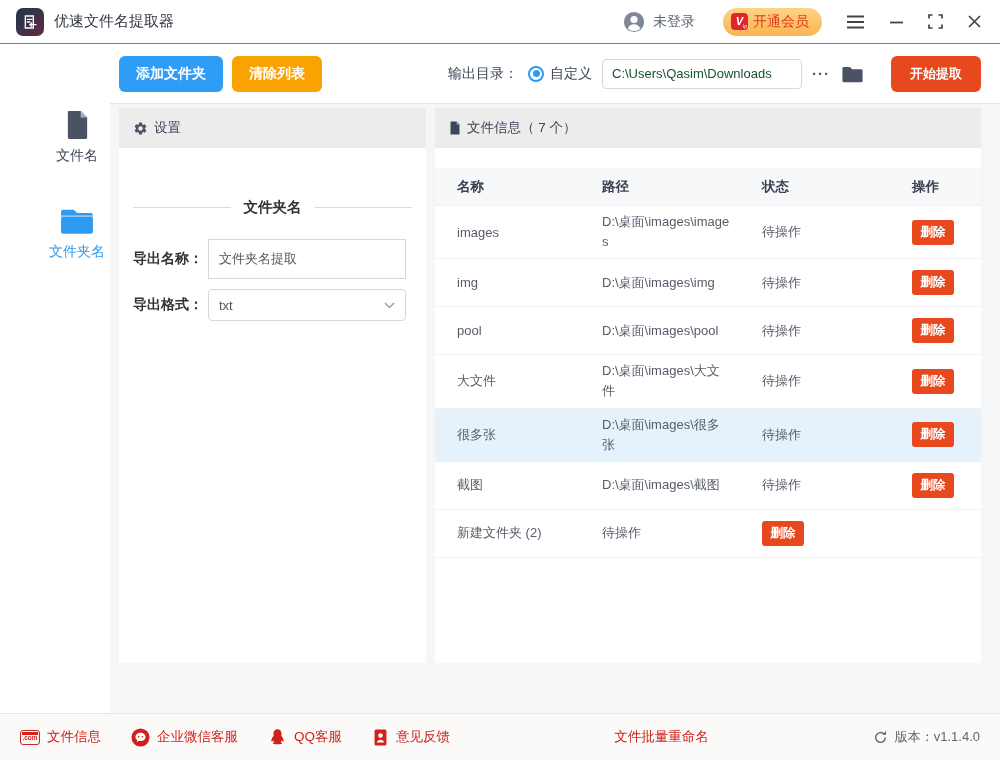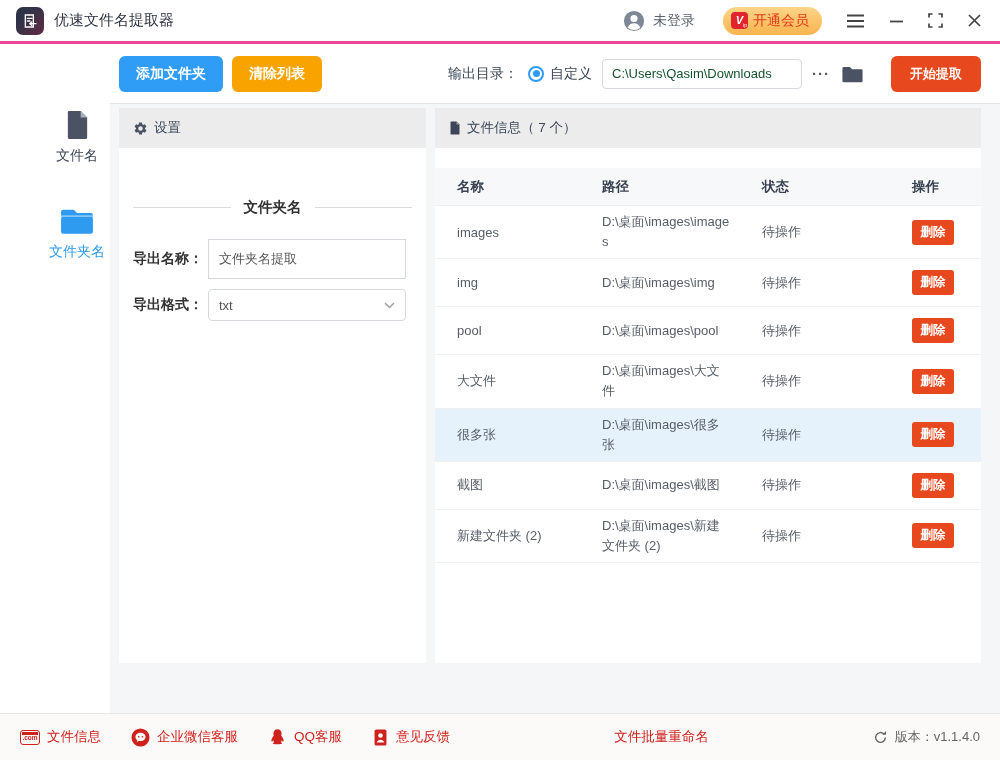--- a/index.html
+++ b/index.html
@@ -5,21 +5,21 @@
   * { box-sizing: border-box; margin: 0; padding: 0; }
   html,body { width:1000px; height:760px; }
   body {
     font-family: "Liberation Sans", "DejaVu Sans", sans-serif;
     background:#fff; color:#3c4658; overflow:hidden;
   }
   .window { width:1000px; height:760px; display:flex; flex-direction:column; }
 
   
   .titlebar {
-    height:44px; flex:0 0 44px; background:#fff; border-bottom:3px solid #ec4899;
+    height:44px; flex:0 0 44px; background:#fff; border-bottom:1px solid #ec4899;
     display:flex; align-items:center; padding:0 18px 0 16px;
   }
   .logo {
     width:28px; height:28px; border-radius:7px; margin-right:10px;
     background:linear-gradient(135deg,#2e3448 30%,#632a42 100%);
     display:flex; align-items:center; justify-content:center;
   }
   .app-title { font-size:15px; color:#2f3542; }
   .titlebar-right { margin-left:auto; display:flex; align-items:center; }
   .login { display:flex; align-items:center; gap:8px; font-size:14px; color:#5a6370; cursor:pointer; }
@@ -316,21 +316,20 @@
                   <span class="c-name">截图</span>
                   <span class="c-path">D:\桌面\images\截图</span>
                   <span class="c-status">待操作</span>
                   <span class="c-action">
                     <button class="del-btn">删除</button>
                   </span>
                 </div>
 
                 <div class="trow">
                   <span class="c-name">新建文件夹 (2)</span>
-                  <span class="c-path">D:\桌面\images\新建文件夹 (2)</span>
                   <span class="c-status">待操作</span>
                   <span class="c-action">
                     <button class="del-btn">删除</button>
                   </span>
                 </div>
               </div>
           </div>
         </section>
 
       </div>

